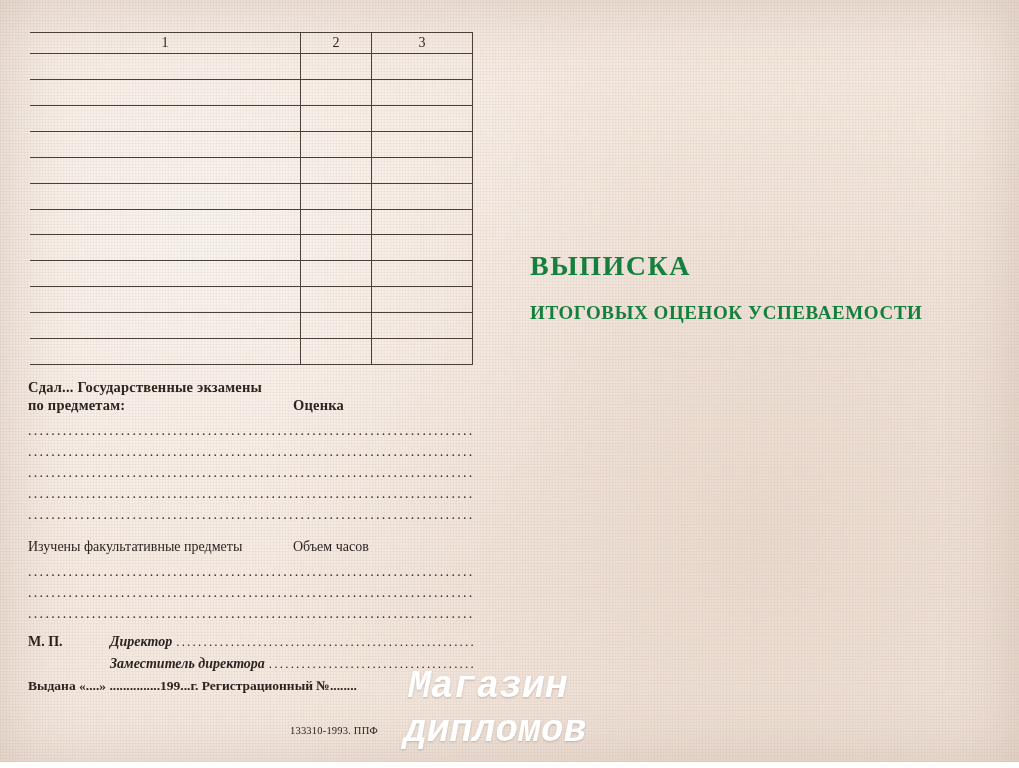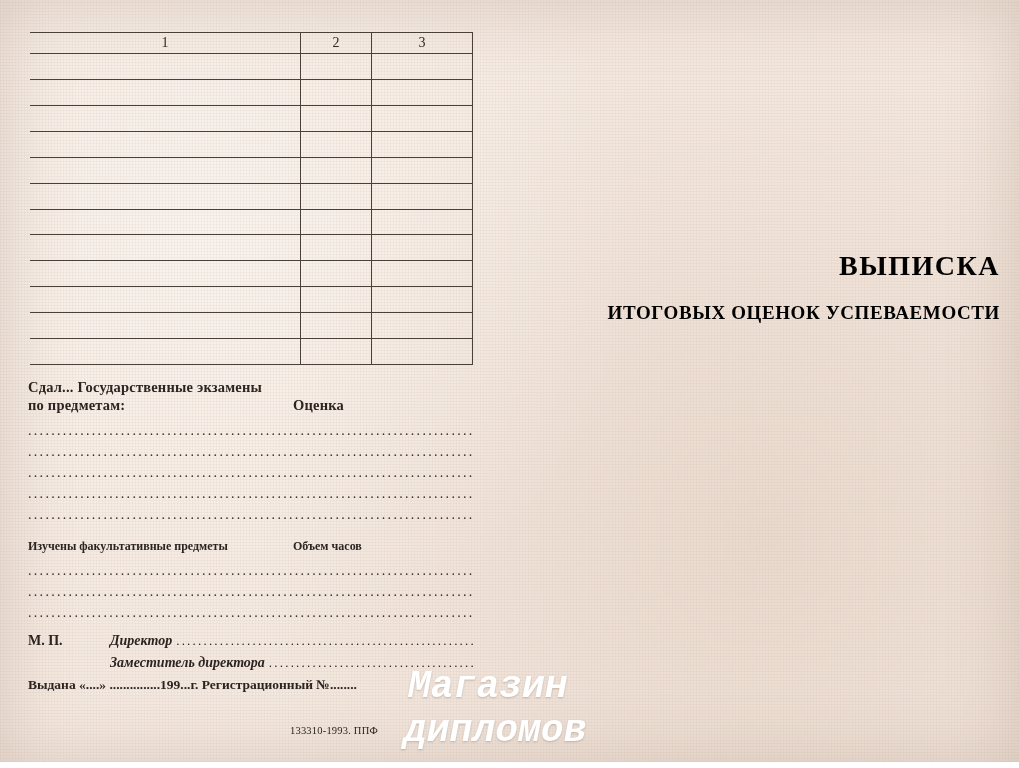--- a/index.html
+++ b/index.html
@@ -99,22 +99,22 @@
     white-space: nowrap;
     overflow: hidden;
     height: 21px;
   }
   .spacer-6 { height: 6px; }
   .spacer-14 { height: 14px; }
 
   .fac-head {
     display: flex;
     justify-content: space-between;
-    font-size: 12px;
-    font-weight: bold;
+    font-size: 14px;
+    font-weight: normal;
   }
 
   
   .sig-block { margin-top: 10px; font-size: 13.5px; }
   .sig-row {
     display: flex;
     align-items: center;
     white-space: nowrap;
   }
   .mp {
@@ -149,22 +149,22 @@
     color: #2b2420;
     letter-spacing: 0.2px;
   }
 
   
   .right-title {
     position: absolute;
     left: 530px;
     top: 250px;
     width: 470px;
-    text-align: right;
-    color: #000000;
+    text-align: left;
+    color: #15803d;
   }
   .title-main {
     font-size: 28px;
     font-weight: bold;
     letter-spacing: 1.5px;
   }
   .title-sub {
     font-size: 19px;
     font-weight: bold;
     letter-spacing: 0.6px;

